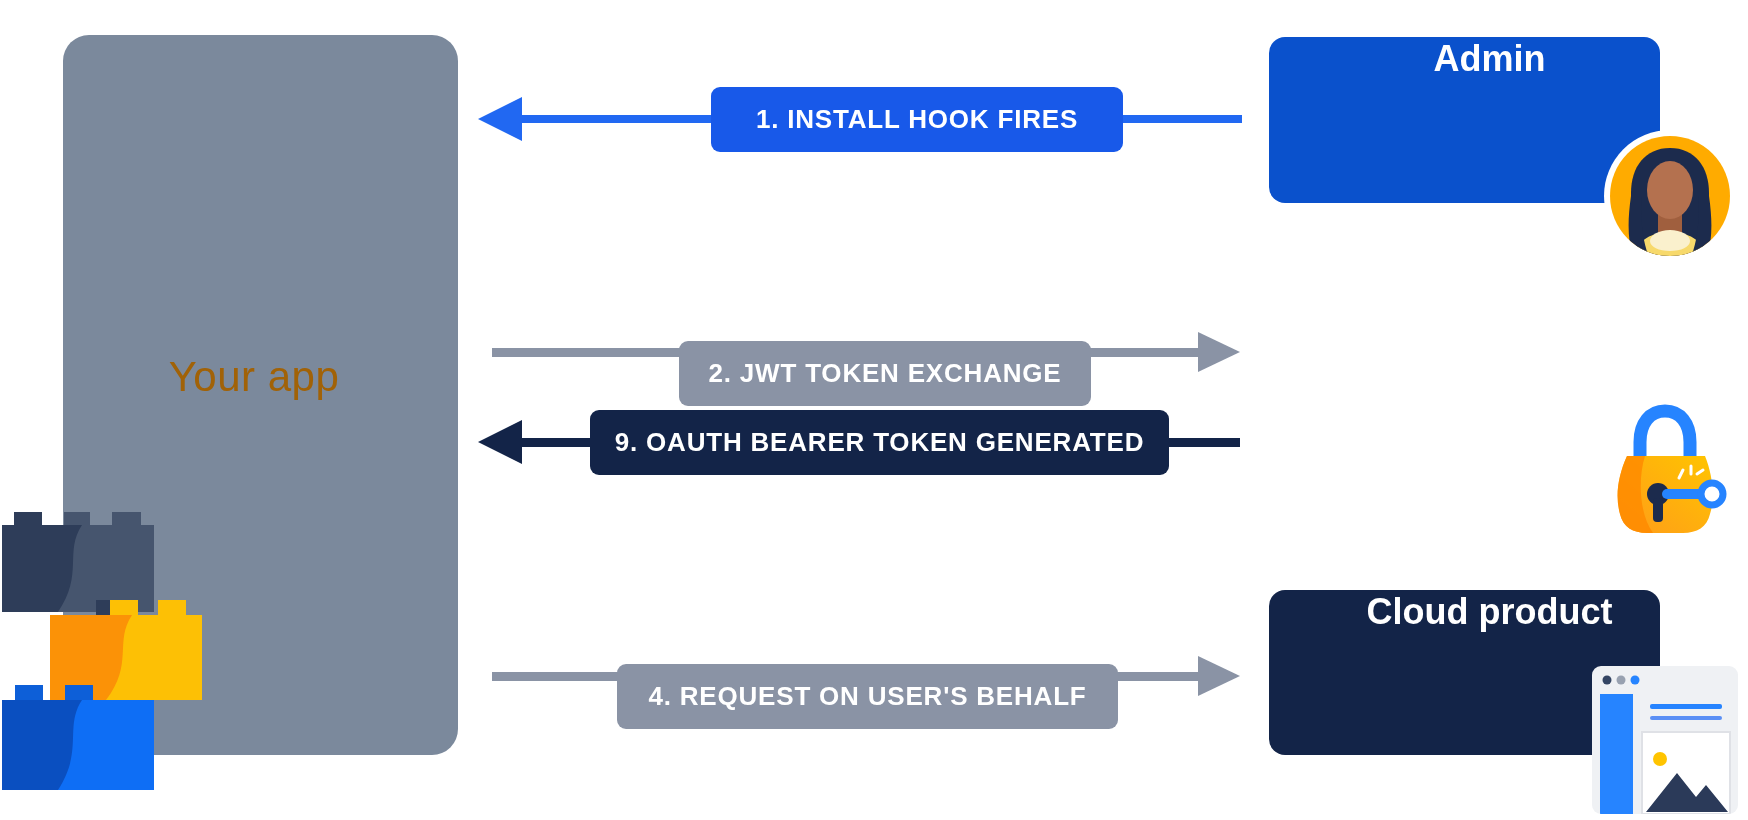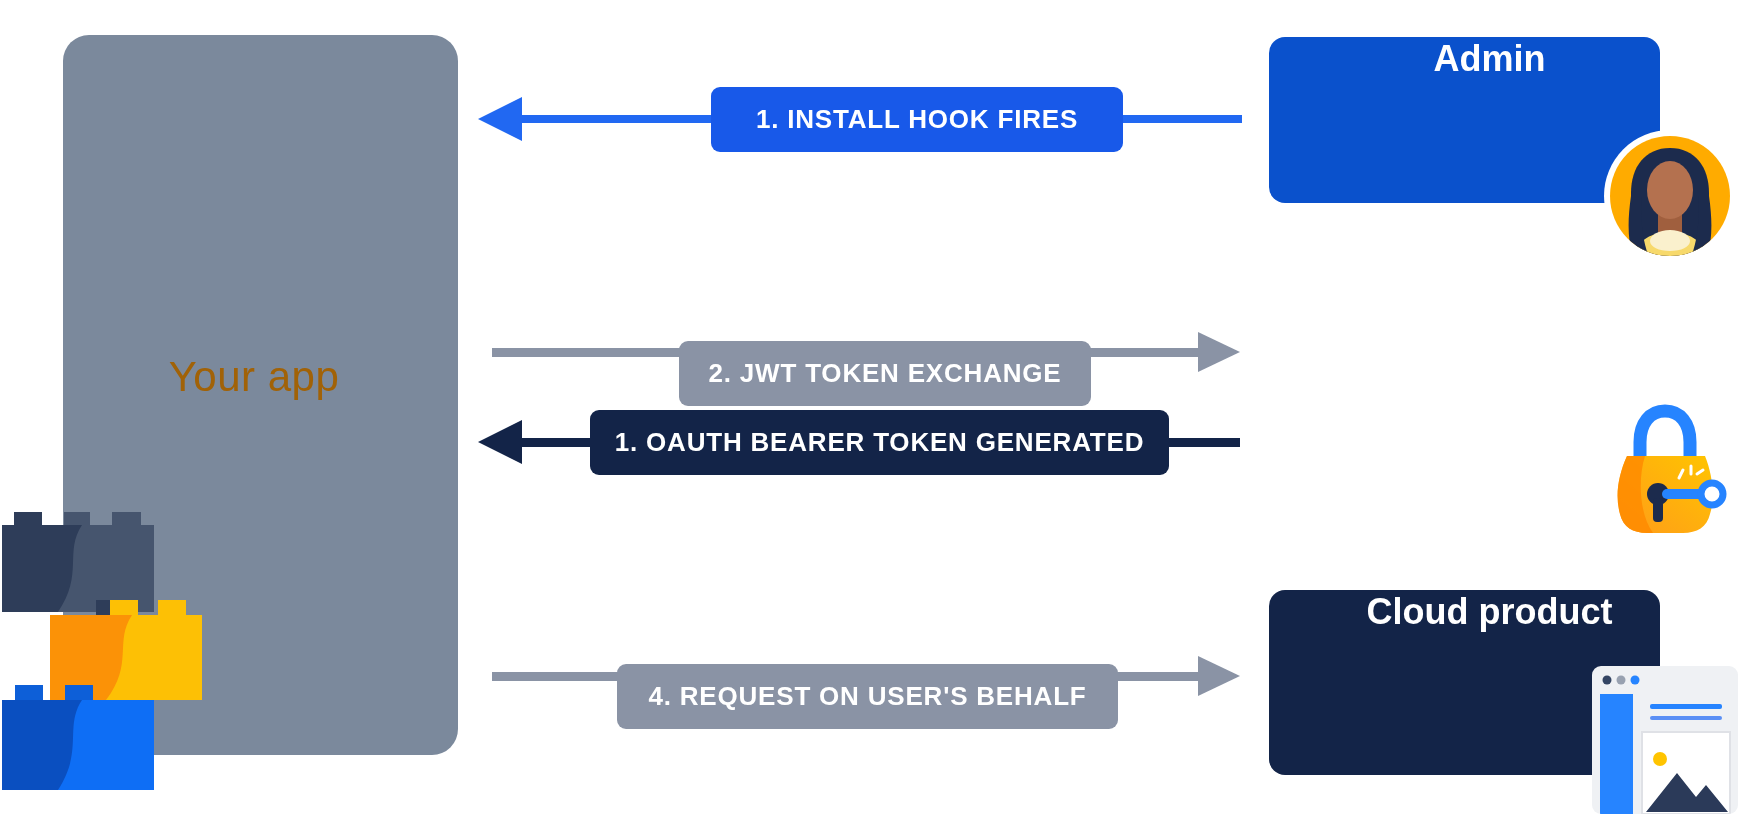--- a/index.html
+++ b/index.html
@@ -34,21 +34,21 @@
   .step-navy{background:#132448;}
 
   
   .card{position:absolute;left:1269px;width:391px;border-radius:16px;color:#ffffff;
         display:flex;flex-direction:row;justify-content:center;padding-left:50px;
         box-sizing:border-box;}
   .card-title{font-size:36px;font-weight:700;line-height:44px;}
   .card-sub{font-size:30px;font-weight:400;line-height:38px;margin-top:2px;}
   .card-blue{background:#0A51CC;top:37px;height:166px;}
   .card-navy-auth{background:#132448;top:313px;height:167px;}
-  .card-navy-cloud{background:#132448;top:590px;height:185px;}
+  .card-navy-cloud{background:#132448;top:590px;height:165px;}
 
   .decor{position:absolute;}
 </style>
 </head>
 <body>
 
 <div id="canvas">
 
   <div class="app-panel"></div>
 
@@ -60,21 +60,21 @@
 
   <div>
     <div class="hline line-gray" style="left:492px;top:348px;width:708px;height:9px;"></div>
     <div class="head head-right-gray" style="left:1198px;top:332px;"></div>
     <div class="step step-gray" style="left:679px;top:320px;width:412px;">2. JWT TOKEN EXCHANGE</div>
   </div>
 
   <div>
     <div class="hline line-navy" style="left:515px;top:438px;width:725px;height:9px;"></div>
     <div class="head head-left-navy" style="left:478px;top:420px;"></div>
-    <div class="step step-navy" style="left:590px;top:410px;width:579px;">1. OAUTH BEARER TOKEN GENERATED</div>
+    <div class="step step-navy" style="left:590px;top:410px;width:579px;">9. OAUTH BEARER TOKEN GENERATED</div>
   </div>
 
   <div>
     <div class="hline line-gray" style="left:492px;top:672px;width:708px;height:9px;"></div>
     <div class="head head-right-gray" style="left:1198px;top:656px;"></div>
     <div class="step step-gray" style="left:617px;top:643px;width:501px;">4. REQUEST ON USER'S BEHALF</div>
   </div>
 
   <div class="app-panel-label">Your app</div>
 

